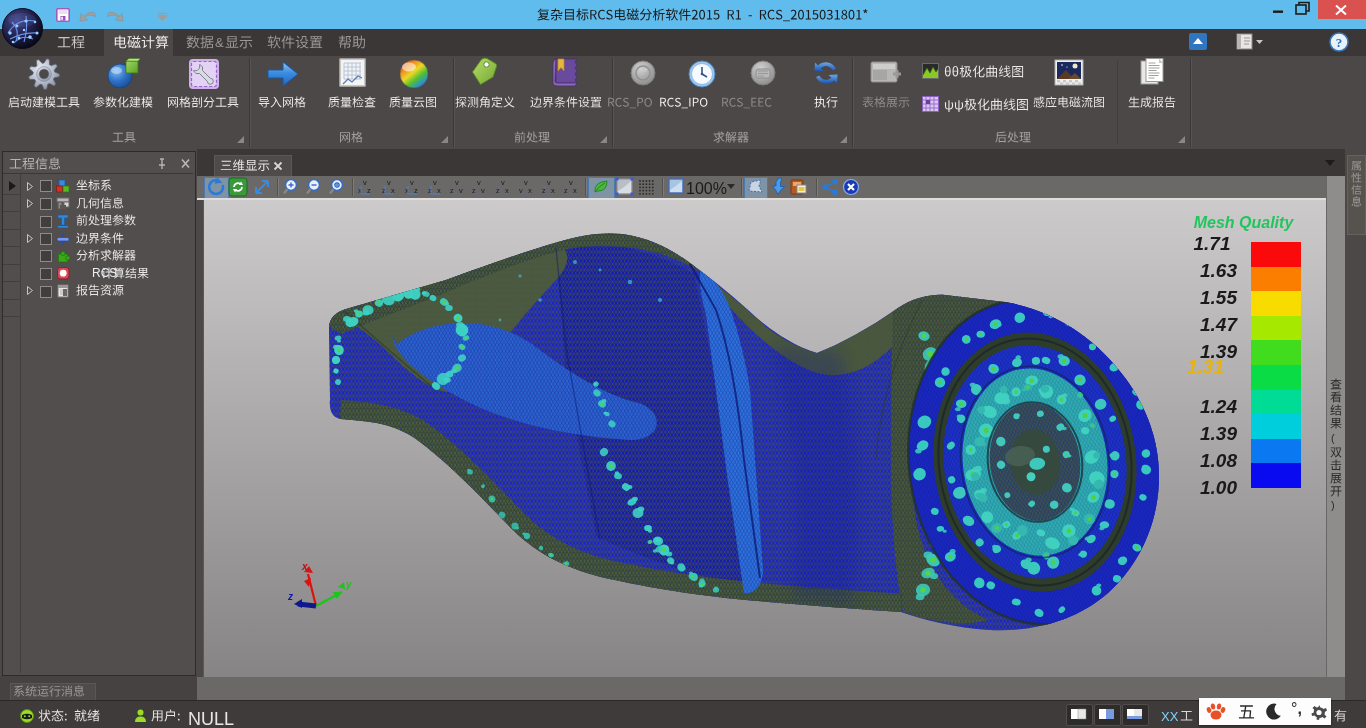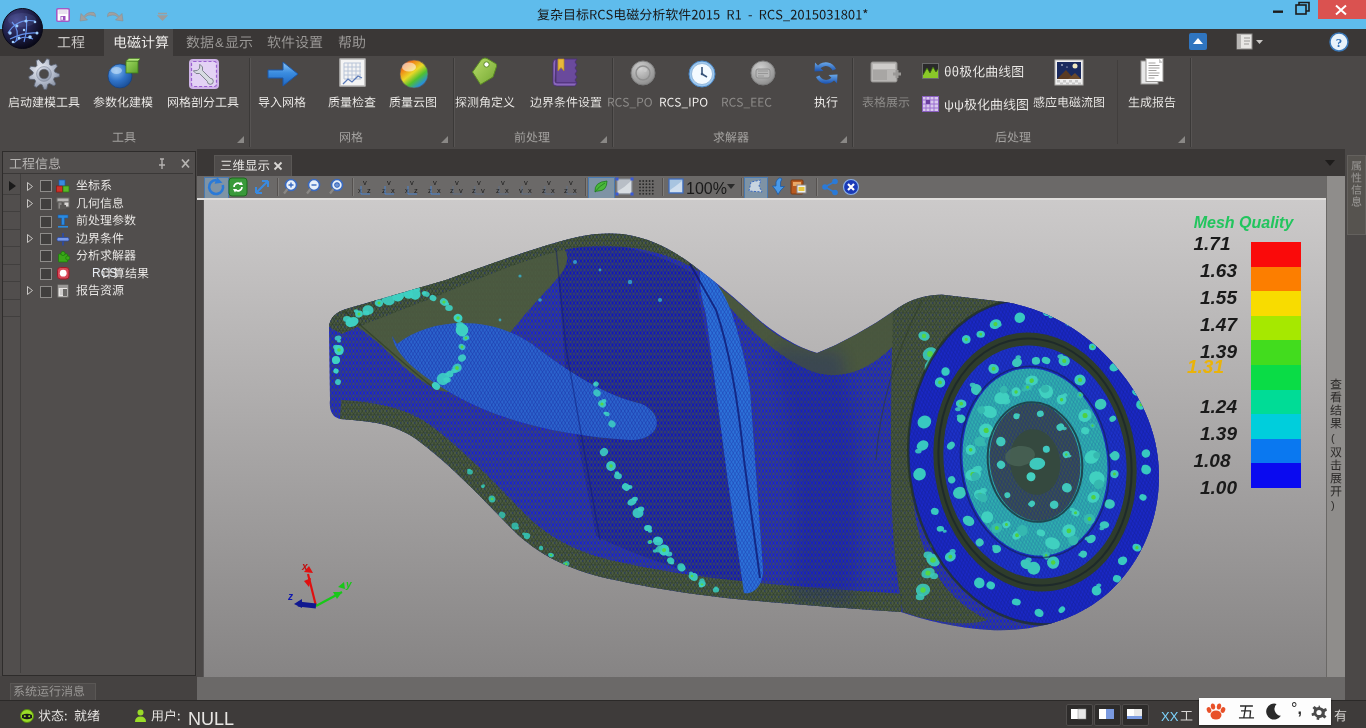--- a/index.html
+++ b/index.html
@@ -1628,21 +1628,21 @@
 </svg>
 <div class="abs" style="left:1181px;top:214px;width:125px;height:16px;font:italic bold 16px 'Liberation Sans',sans-serif;color:#22c55e;text-align:center">Mesh Quality</div>
 <div class="abs" style="left:1187px;top:233px;width:50px;font:italic bold 19px 'Liberation Sans',sans-serif;color:#1a1a1a;text-align:center">1.71</div>
 <div class="abs" style="left:1187px;top:260px;width:50px;font:italic bold 19px 'Liberation Sans',sans-serif;color:#1a1a1a;text-align:right">1.63</div>
 <div class="abs" style="left:1187px;top:287px;width:50px;font:italic bold 19px 'Liberation Sans',sans-serif;color:#1a1a1a;text-align:right">1.55</div>
 <div class="abs" style="left:1187px;top:314px;width:50px;font:italic bold 19px 'Liberation Sans',sans-serif;color:#1a1a1a;text-align:right">1.47</div>
 <div class="abs" style="left:1187px;top:341px;width:50px;font:italic bold 19px 'Liberation Sans',sans-serif;color:#1a1a1a;text-align:right">1.39</div>
 <div class="abs" style="left:1187px;top:356px;width:50px;font:italic bold 19px 'Liberation Sans',sans-serif;color:#eab308;text-align:left">1.31</div>
 <div class="abs" style="left:1187px;top:396px;width:50px;font:italic bold 19px 'Liberation Sans',sans-serif;color:#1a1a1a;text-align:right">1.24</div>
 <div class="abs" style="left:1187px;top:423px;width:50px;font:italic bold 19px 'Liberation Sans',sans-serif;color:#1a1a1a;text-align:right">1.39</div>
-<div class="abs" style="left:1187px;top:450px;width:50px;font:italic bold 19px 'Liberation Sans',sans-serif;color:#1a1a1a;text-align:center">1.08</div>
+<div class="abs" style="left:1187px;top:450px;width:50px;font:italic bold 19px 'Liberation Sans',sans-serif;color:#1a1a1a;text-align:right">1.08</div>
 <div class="abs" style="left:1187px;top:477px;width:50px;font:italic bold 19px 'Liberation Sans',sans-serif;color:#1a1a1a;text-align:right">1.00</div>
 <div class="abs" style="left:1251px;top:242.0px;width:50px;height:24.7px;background:#fa0a0a"></div>
 <div class="abs" style="left:1251px;top:266.6px;width:50px;height:24.7px;background:#fc7e00"></div>
 <div class="abs" style="left:1251px;top:291.2px;width:50px;height:24.7px;background:#f8dc00"></div>
 <div class="abs" style="left:1251px;top:315.8px;width:50px;height:24.7px;background:#a6e800"></div>
 <div class="abs" style="left:1251px;top:340.4px;width:50px;height:24.7px;background:#42dc1e"></div>
 <div class="abs" style="left:1251px;top:365.0px;width:50px;height:24.7px;background:#0adc46"></div>
 <div class="abs" style="left:1251px;top:389.6px;width:50px;height:24.7px;background:#00dc96"></div>
 <div class="abs" style="left:1251px;top:414.2px;width:50px;height:24.7px;background:#00cedc"></div>
 <div class="abs" style="left:1251px;top:438.8px;width:50px;height:24.7px;background:#0a78f0"></div>

